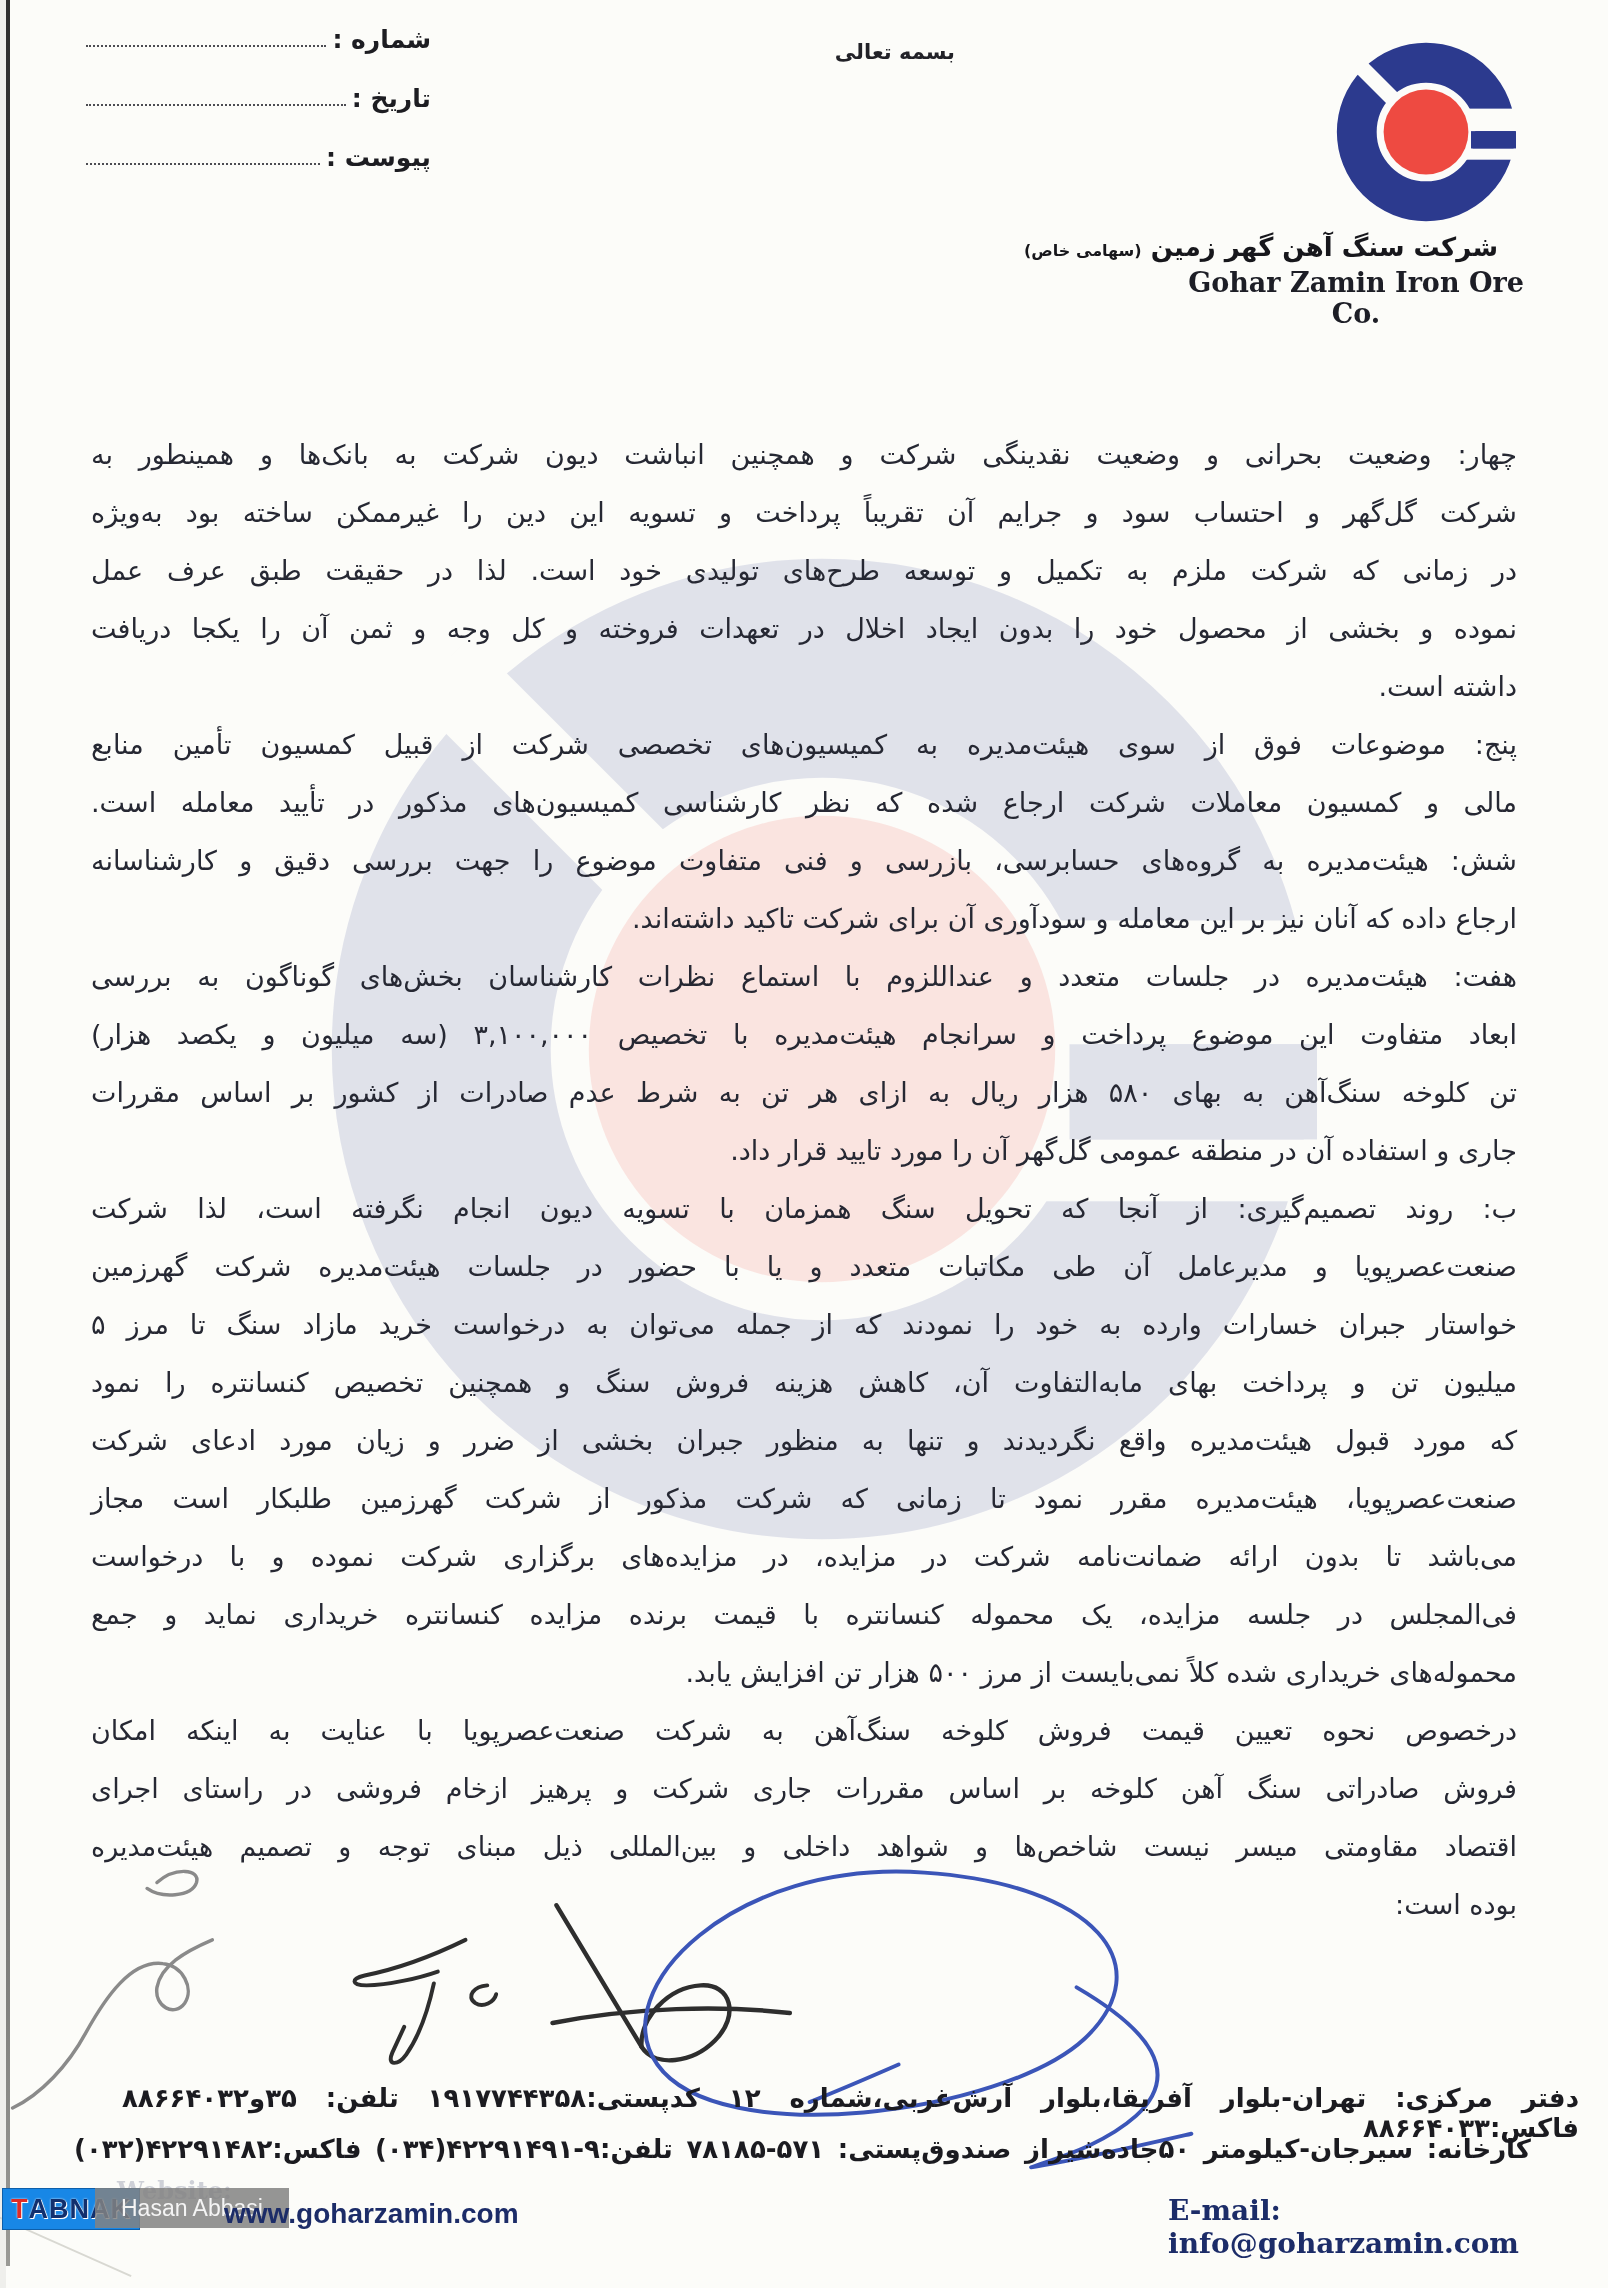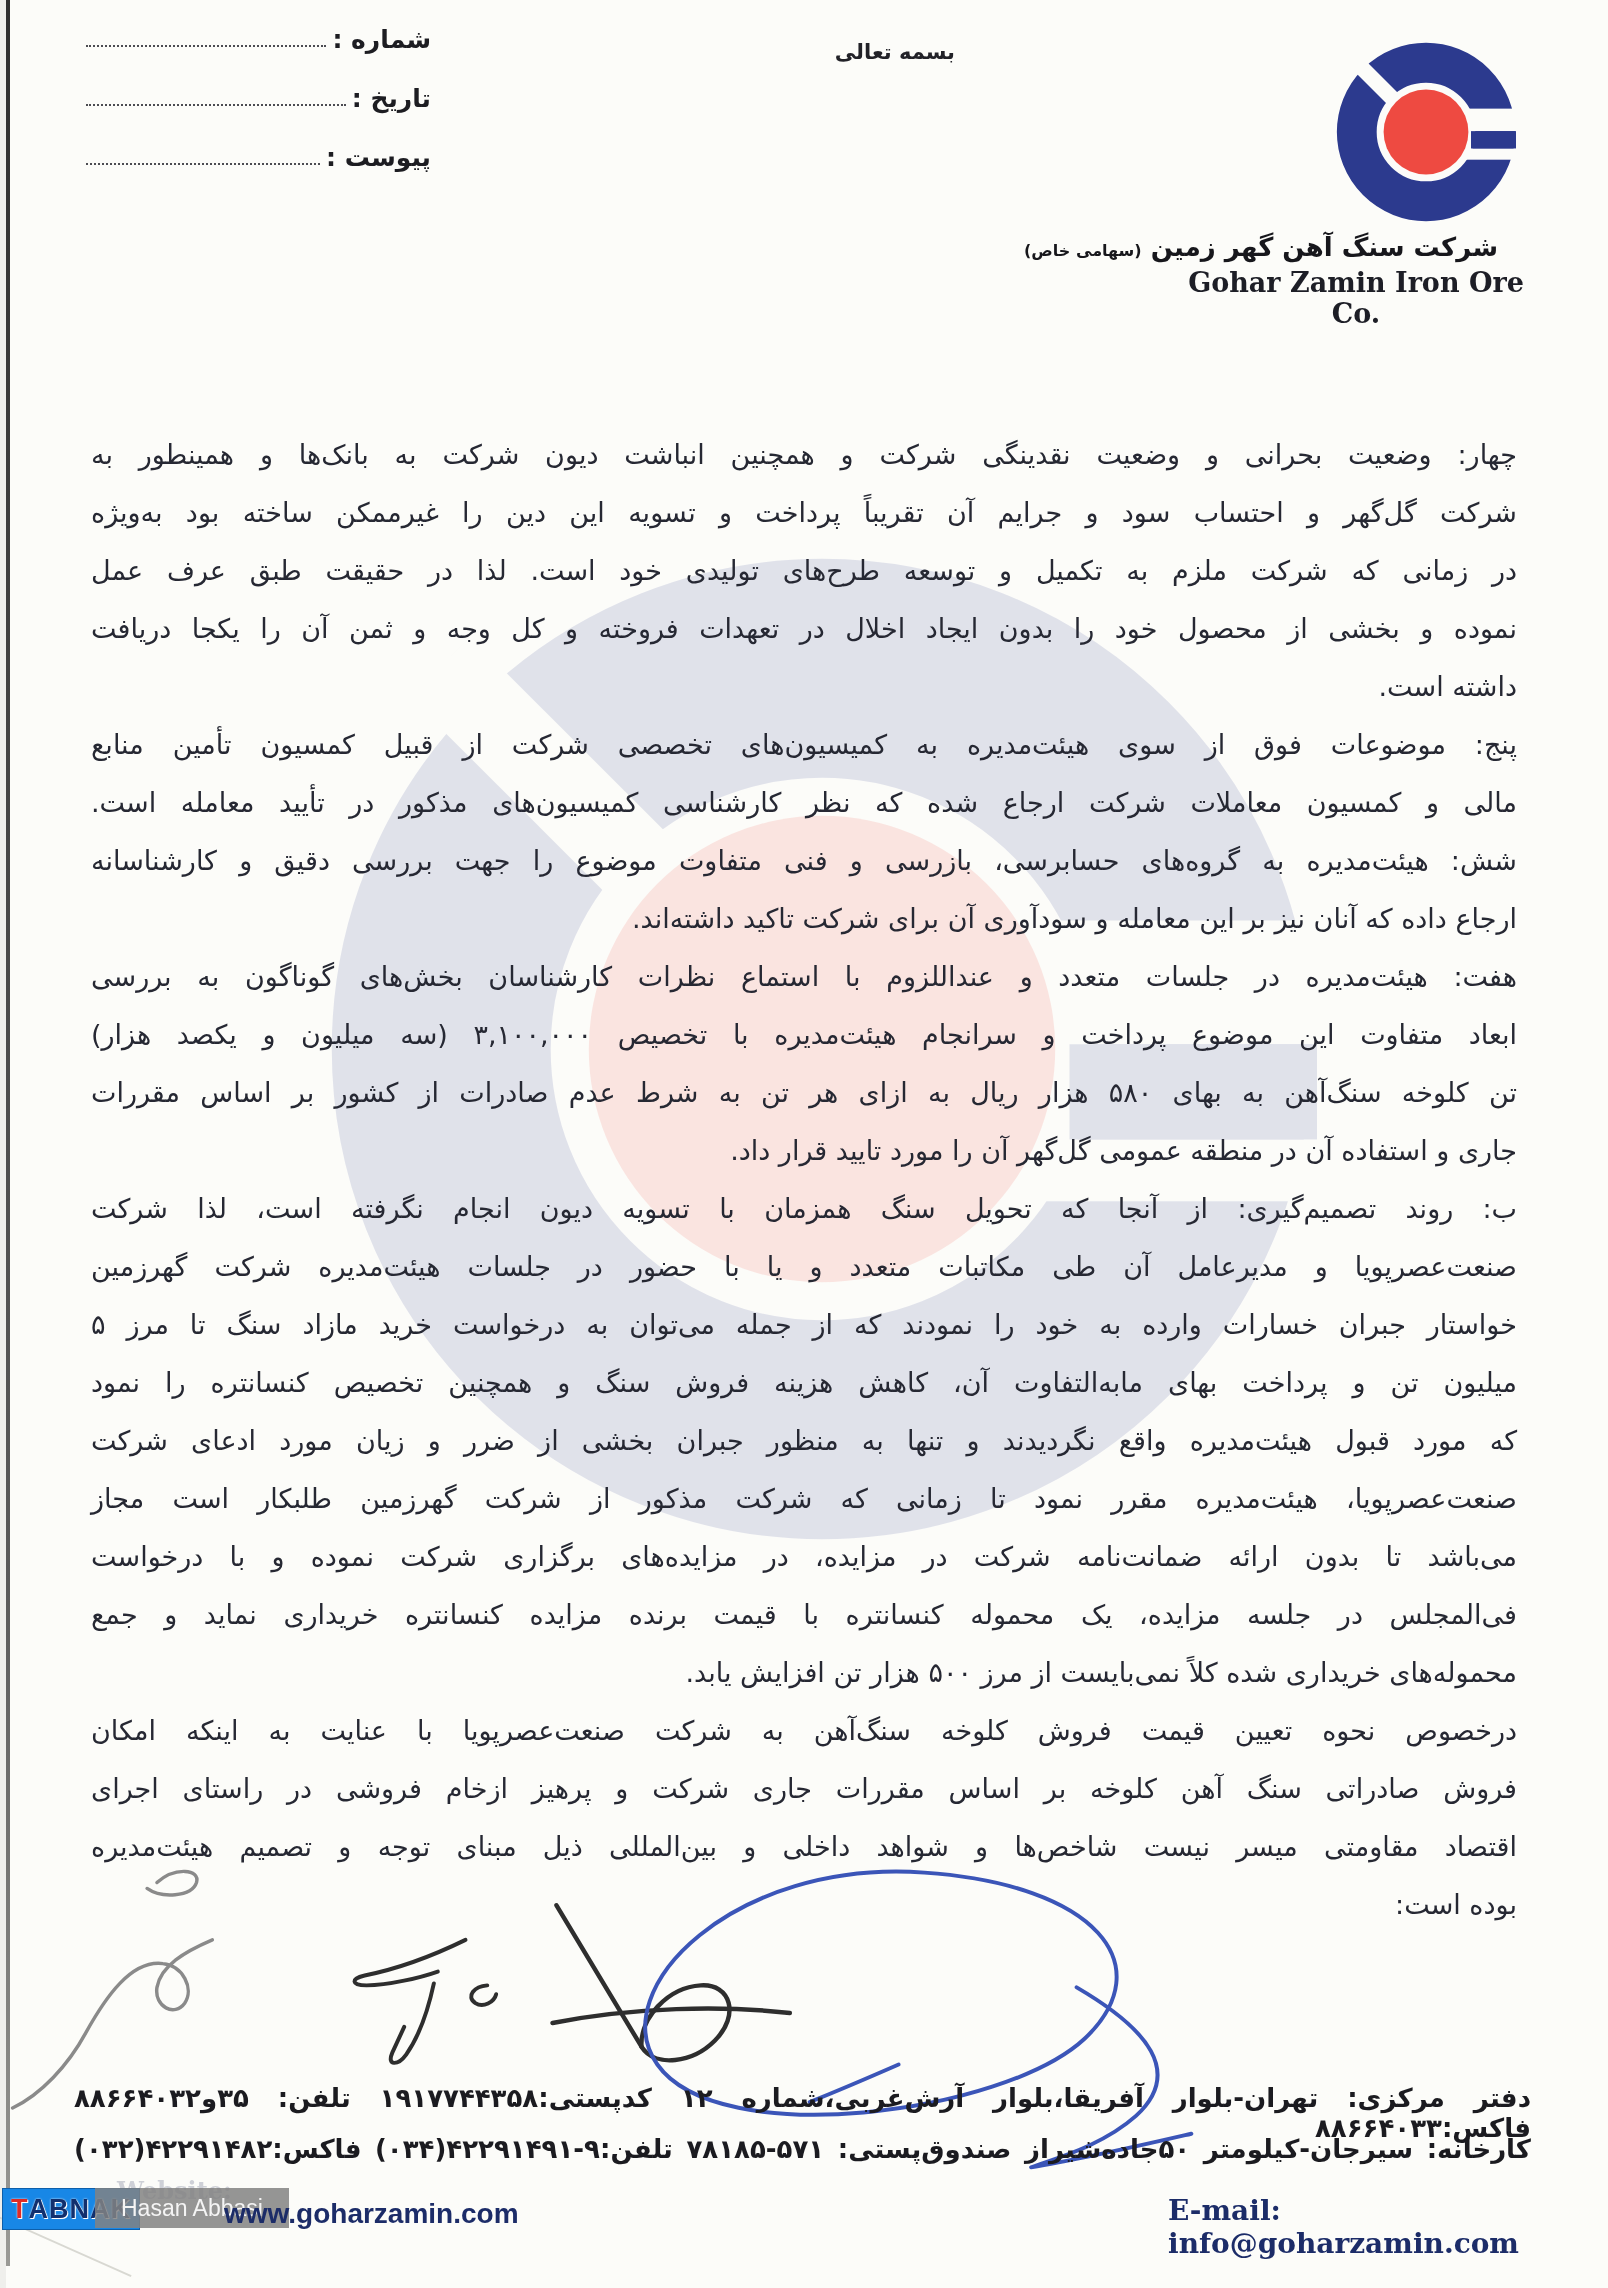--- a/index.html
+++ b/index.html
@@ -39,21 +39,21 @@
   .body-line.a-j{white-space:normal;text-align:justify;text-align-last:justify;word-spacing:2px;}
   .body-line.a-r{text-align:right;}
 
   
   .sig-layer{position:absolute;left:0;top:1841px;width:1287px;height:356px;}
 
   
   .footer-line{position:absolute;left:74px;width:1457px;direction:rtl;font-weight:bold;
     font-size:26px;color:#1b1b20;text-align:justify;text-align-last:justify;white-space:normal;}
   .footer-line .f-label{font-weight:800;}
-  #footer-office{top:2083px;}
+  #footer-office{top:2083px;margin-left:48px;}
   #footer-factory{top:2134px;}
 
   .website-ghost{position:absolute;left:117px;top:2176px;font-family:"DejaVu Serif","Liberation Serif",serif;
     font-weight:bold;font-size:24px;color:#c3c6cf;opacity:.8;}
   .tabnak-badge{position:absolute;left:2px;top:2188px;height:40px;background:#1887e6;border:1px solid #0e5faa;
     display:flex;align-items:center;padding:0 8px;font-family:"Liberation Sans",sans-serif;
     font-weight:bold;font-size:27px;letter-spacing:1px;}
   .tabnak-badge .t-first{color:#e02b25;text-shadow:0 0 2px #fff,1px 1px 0 #fff;}
   .tabnak-badge .t-rest{color:#12306e;text-shadow:0 0 2px #fff,1px 1px 0 #fff;}
   .credit-name{position:absolute;left:95px;top:2188px;height:40px;background:rgba(130,130,130,.85);

